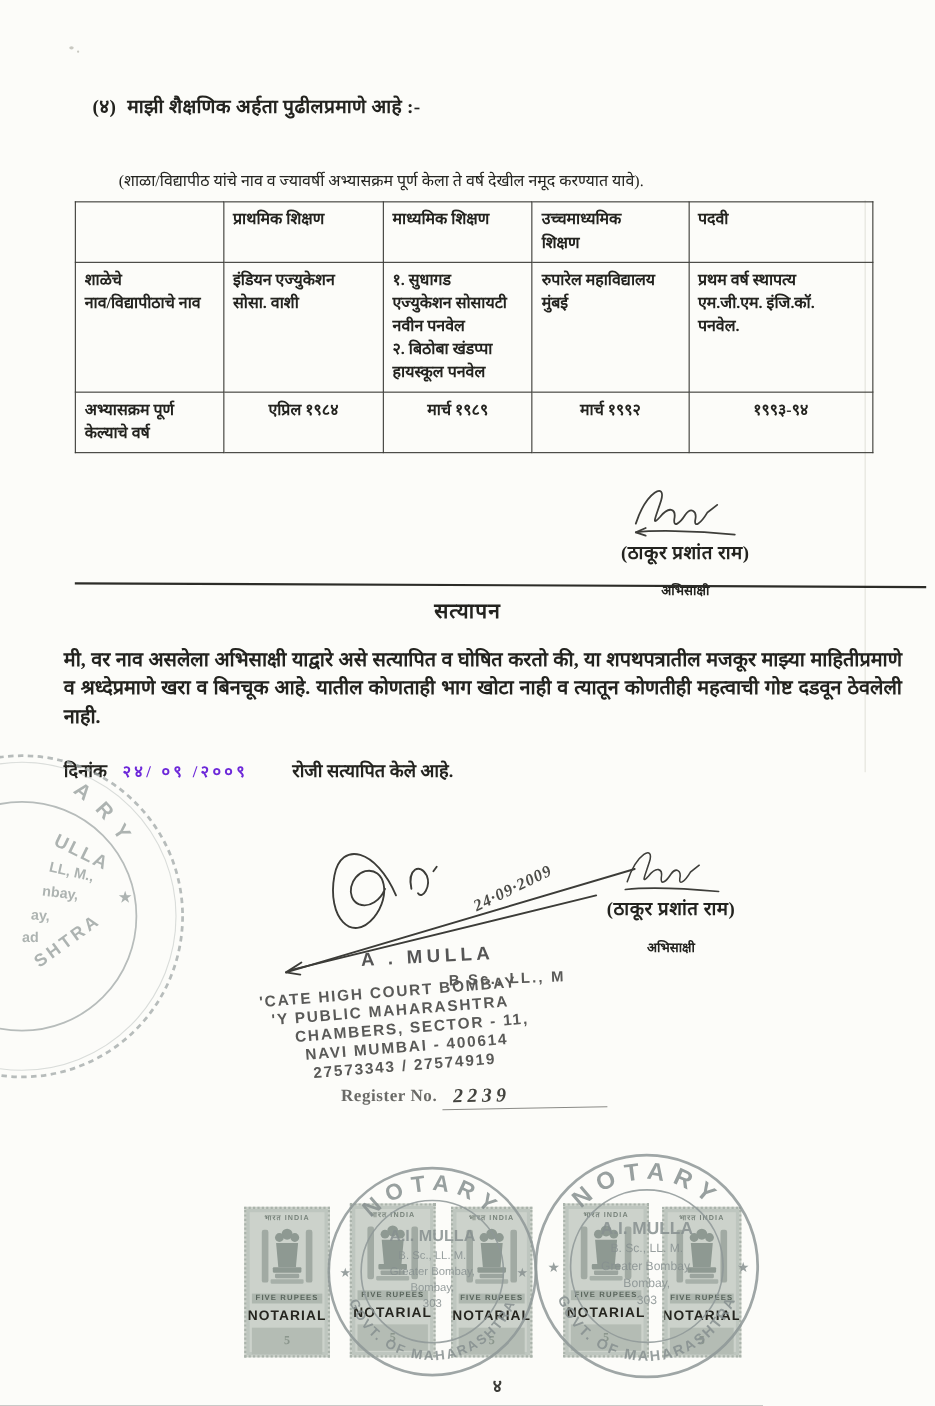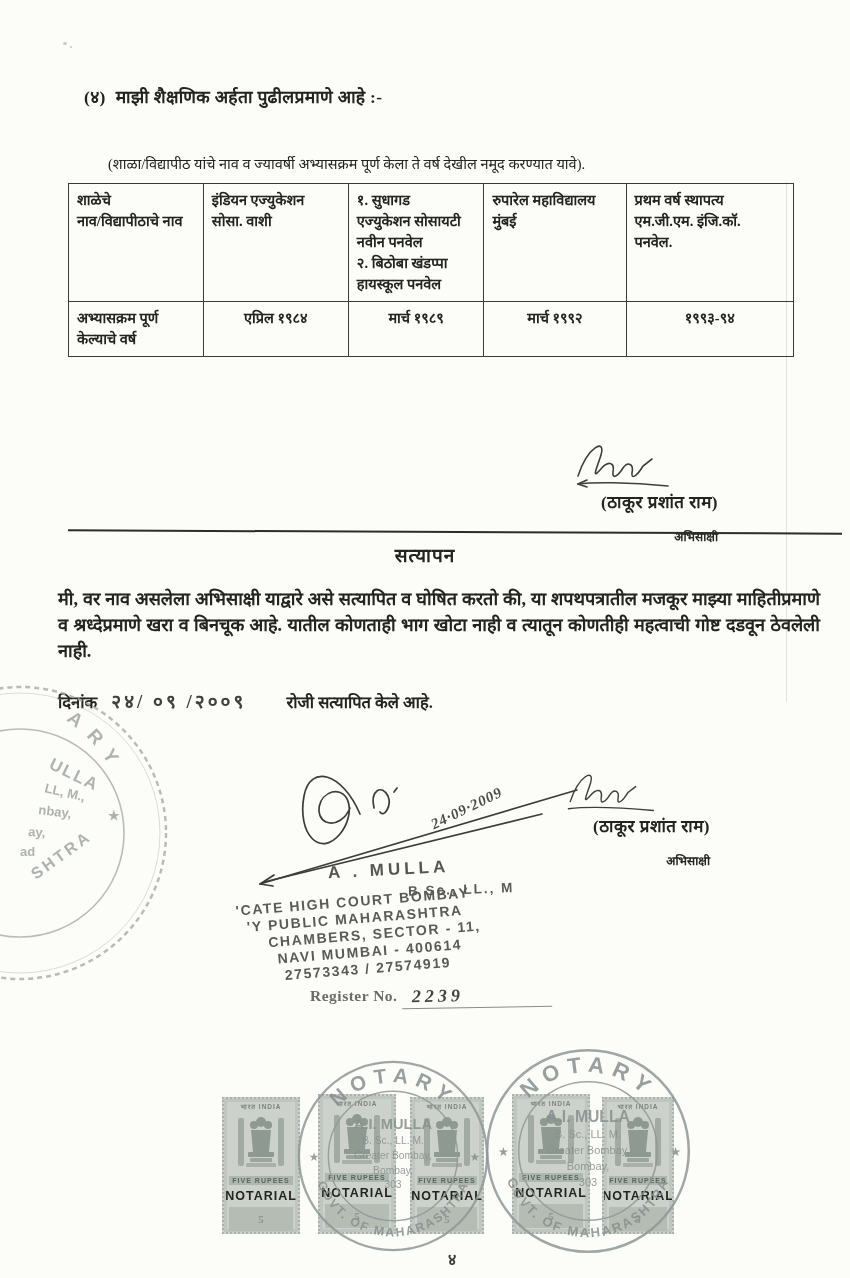--- a/index.html
+++ b/index.html
@@ -4,21 +4,21 @@
 <style>
   * { margin:0; padding:0; box-sizing:border-box; }
   html,body { background:#777; }
   body { display:flex; justify-content:center; }
   .page {
     position:relative; width:850px; height:1278px;
     background:#fcfcf9; overflow:hidden;
     font-family:"Liberation Serif", serif; color:#23231f;
   }
   .abs { position:absolute; }
-  .mr { font-family:"Liberation Serif", serif;text-align:right; }
+  .mr { font-family:"Liberation Serif", serif; }
   .pre { white-space:pre-line; }
 
   
   .h-line1 { left:84px; top:84px; font-size:17.5px; font-weight:600; letter-spacing:.3px; }
   .h-line2 { left:108px; top:113px; font-size:17px; font-weight:600; }
   .h-line3 { left:108px; top:153px; font-size:14.5px; font-weight:500; }
   .clause-no { margin-right:10px; }
 
   
   table.edu { position:absolute; left:68px; top:183px; width:726px; border-collapse:collapse; table-layout:fixed; }
@@ -33,21 +33,21 @@
   .att .name { font-size:17px; font-weight:700; letter-spacing:.5px; }
   .att .role { font-size:12px; font-weight:700; margin-top:15px; }
   .sig-small { display:block; margin:0 auto; }
 
   .hr-line { left:68px; top:531px; width:774px; height:0; border-top:2.2px solid #2c2c28; transform:rotate(.25deg); }
 
   
   .ver-head { left:0; top:542px; width:850px; text-align:center; font-size:19px; font-weight:700; letter-spacing:1px; }
   .ver-body { left:58px; top:586px; width:762px; font-size:18px; font-weight:600; line-height:26px; text-align:justify; }
   .date-line { left:58px; top:688px; font-size:16.5px; font-weight:600; }
-  .hand-date { font-size:19px; letter-spacing:3px; color:#404040; padding:0 10px; }
+  .hand-date { font-size:15px; letter-spacing:3px; color:#6d28d9; padding:0 10px; }
   .date-suffix { padding-left:26px; }
 
   
   .seal-svg text { font-family:"Liberation Sans", sans-serif; }
 
   .notary-lines { left:238px; top:893px; transform:rotate(-4.5deg); font-family:"Liberation Sans", sans-serif; color:#5a5a58; font-size:14px; letter-spacing:1.6px; line-height:17px; font-weight:600; }
   .notary-lines .l2 { padding-left:10px; }
   .notary-lines .l3 { padding-left:30px; }
   .notary-lines .l4 { padding-left:38px; }
   .notary-lines .l5 { padding-left:44px; }
@@ -88,20 +88,28 @@
 
   <table class="edu">
     <colgroup>
       <col style="width:18.6%">
         <col style="width:20%">
         <col style="width:18.7%">
         <col style="width:19.6%">
         <col style="width:23.1%">
     </colgroup>
     <tbody>
+        <tr class="hdr">
+      <td></td>
+      <td class="pre">प्राथमिक शिक्षण</td>
+      <td class="pre">माध्यमिक शिक्षण</td>
+      <td class="pre">उच्चमाध्यमिक
+शिक्षण</td>
+      <td class="pre">पदवी</td>
+    </tr>
     <tr class="main">
       <td class="pre">शाळेचे
 नाव/विद्यापीठाचे नाव</td>
       <td class="pre">इंडियन एज्युकेशन
 सोसा. वाशी</td>
       <td class="pre">१. सुधागड
 एज्युकेशन सोसायटी
 नवीन पनवेल
 २. बिठोबा खंडप्पा
 हायस्कूल पनवेल</td>

